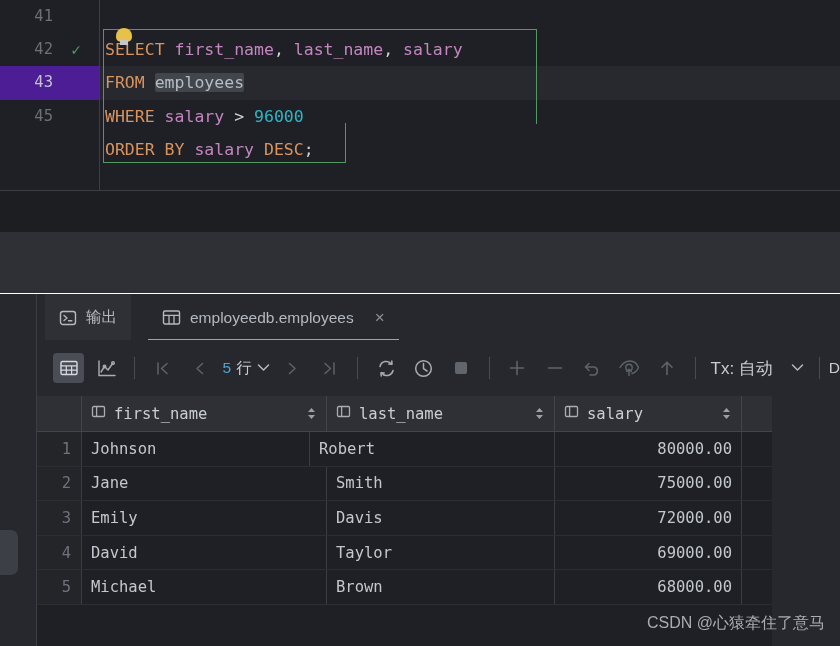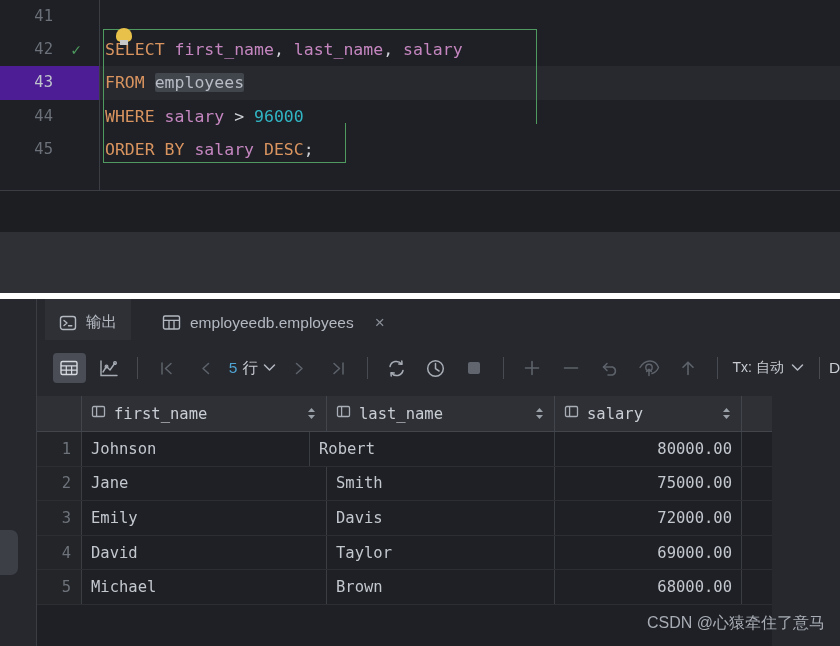--- a/index.html
+++ b/index.html
@@ -83,21 +83,21 @@
     background: #1C1E22; border-top: 1px solid #3A3D44;
   }
   .band-gray {
     position: absolute; left: 0; top: 232px; width: 840px; height: 61px;
     background: #2E3035;
   }
 
   
   .tabbar {
     position: absolute; left: 0; top: 293px; width: 840px; height: 47px;
-    background: #26282E; border-top: 6px solid #ffffff;
+    background: #26282E; border-top: 1px solid #ffffff;
   }
   .tab-rail {
     position: absolute; left: 0; top: 0; width: 37px; height: 47px;
     background: #26282E; border-right: 1px solid #3A3D44;
   }
   .tab {
     position: absolute; top: 0; height: 47px;
     display: flex; align-items: center; gap: 9px;
     padding: 0 14px;
     font-size: 15.5px; color: #B4B8C0;
@@ -129,22 +129,22 @@
   }
   .tb-btn.on { background: #4A4D55; color: #D6DAE0; }
   .tb-btn.dim { color: #5E636B; }
   .tb-sep { width: 1px; height: 22px; background: #484B52; margin: 0 9px; }
   .tb-pager {
     display: flex; align-items: center; gap: 5px; color: #C8CCD2;
     font-size: 15.5px; margin: 0 4px; cursor: default;
   }
   .tb-pager .cnt { color: #4FA3D1; }
   .tb-tx {
-    display: flex; align-items: center; gap: 7px; color: #C8CCD2;
-    font-size: 14px; margin: 0 6px; cursor: default; white-space: nowrap;
+    display: flex; align-items: center; gap: 18px; color: #C8CCD2;
+    font-size: 17px; margin: 0 6px; cursor: default; white-space: nowrap;
   }
   .tb-right-letter { color: #C8CCD2; font-size: 15.5px; }
   .chev { font-size: 11px; color: #9DA2AA; }
 
   
   .left-rail {
     position: absolute; left: 0; top: 340px; width: 37px; height: 306px;
     background: #26282E; border-right: 1px solid #3A3D44;
   }
   .rail-pill {
@@ -199,23 +199,20 @@
     <div class="gutter" id="gutter">
         <div class="gutter-line">
           <span class="num">41</span>
         </div>
         <div class="gutter-line">
           <span class="num">42</span>
           <span class="check">✓</span>
         </div>
         <div class="gutter-line cur">
           <span class="num">43</span>
-        </div>
-        <div class="gutter-line">
-          <span class="num">44</span>
         </div>
         <div class="gutter-line">
           <span class="num">45</span>
         </div>
       </div>
     <div class="code-area" id="codeArea">
         <div class="code-line"></div>
         <div class="code-line"><span class="kw">SELECT</span><span class="pun"> </span><span class="col">first_name</span><span class="pun">, </span><span class="col">last_name</span><span class="pun">, </span><span class="col">salary</span></div>
         <div class="code-line cur"><span class="kw">FROM</span><span class="pun"> </span><span class="idhl">employees</span></div>
         <div class="code-line"><span class="kw">WHERE</span><span class="pun"> </span><span class="col">salary</span><span class="pun"> </span><span class="op">&gt;</span><span class="pun"> </span><span class="num2">96000</span></div>

